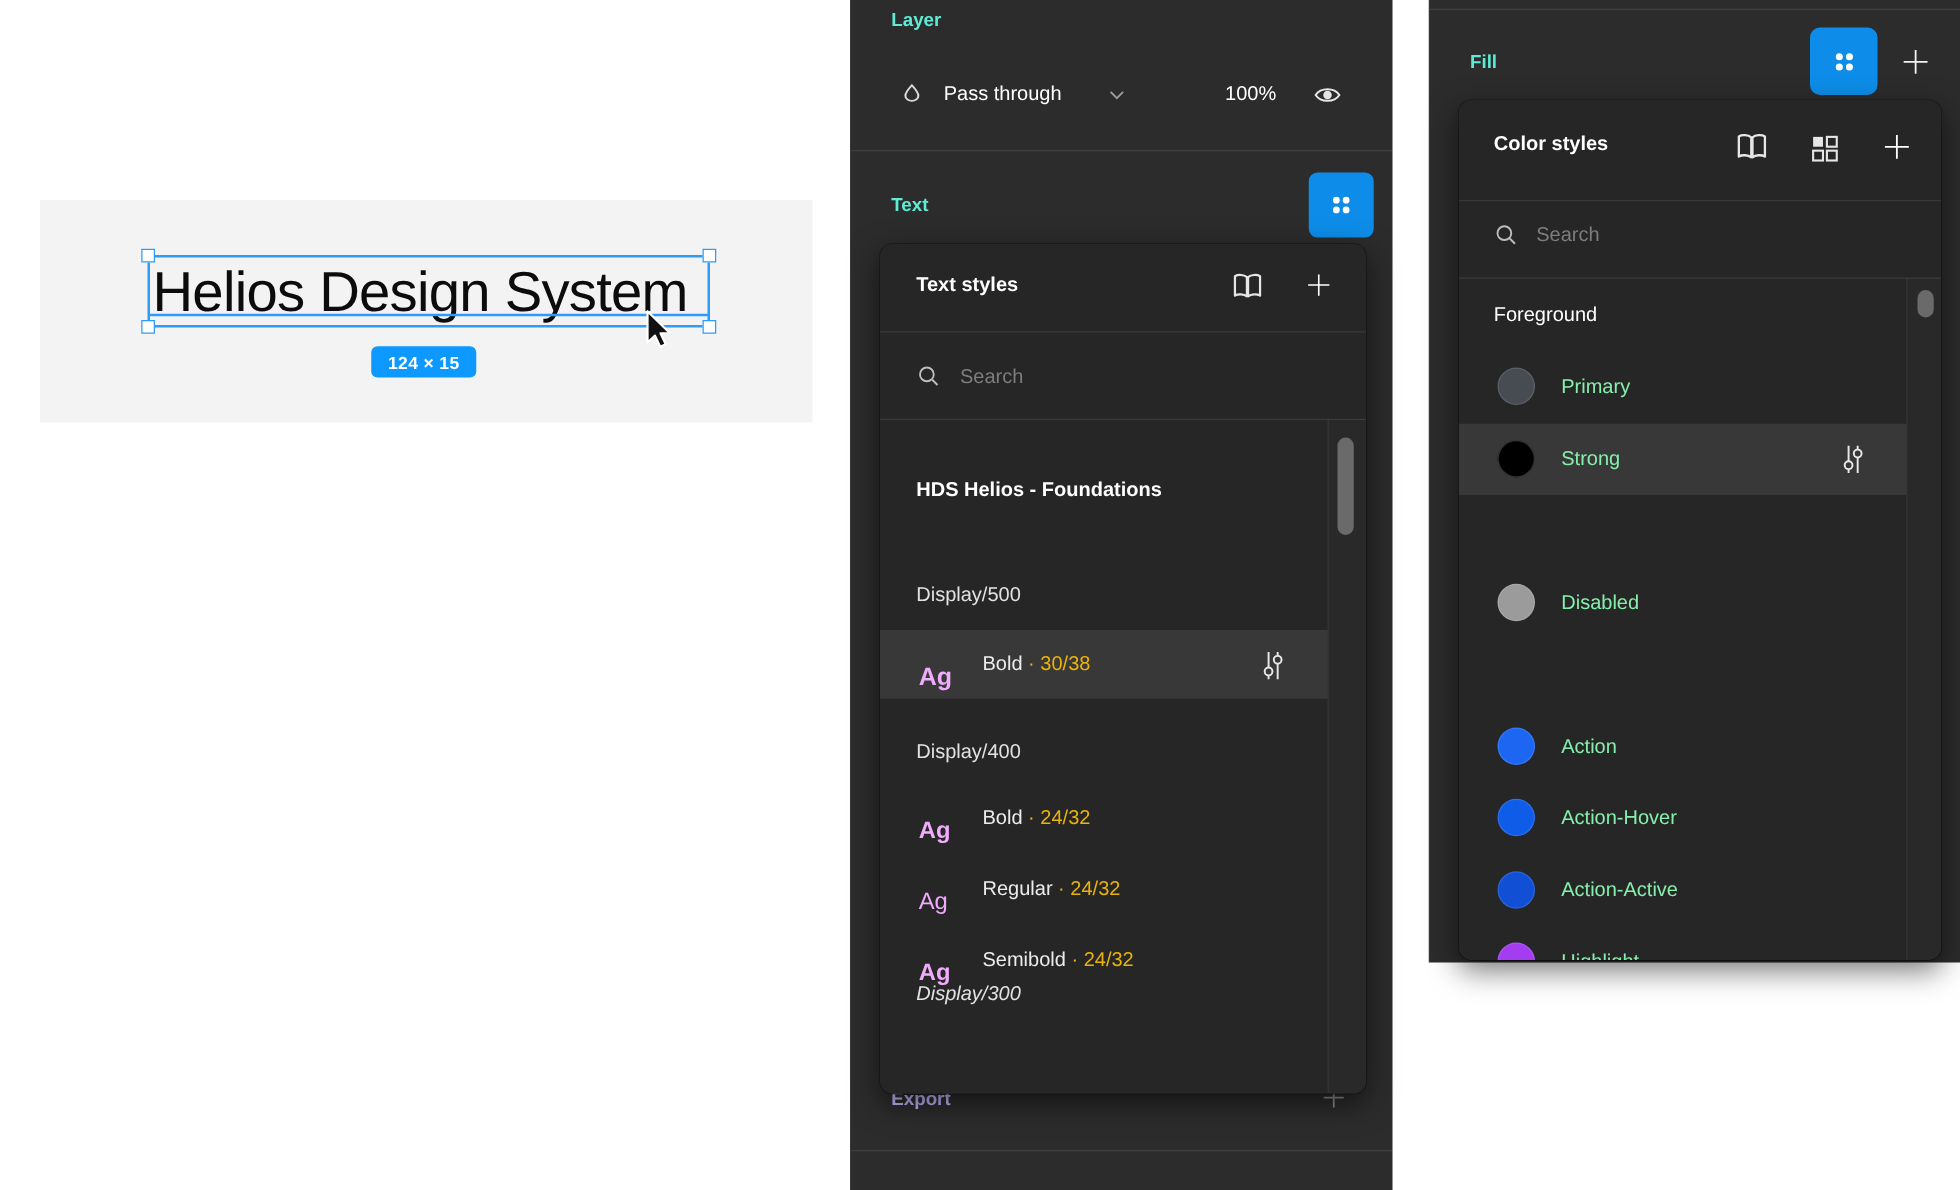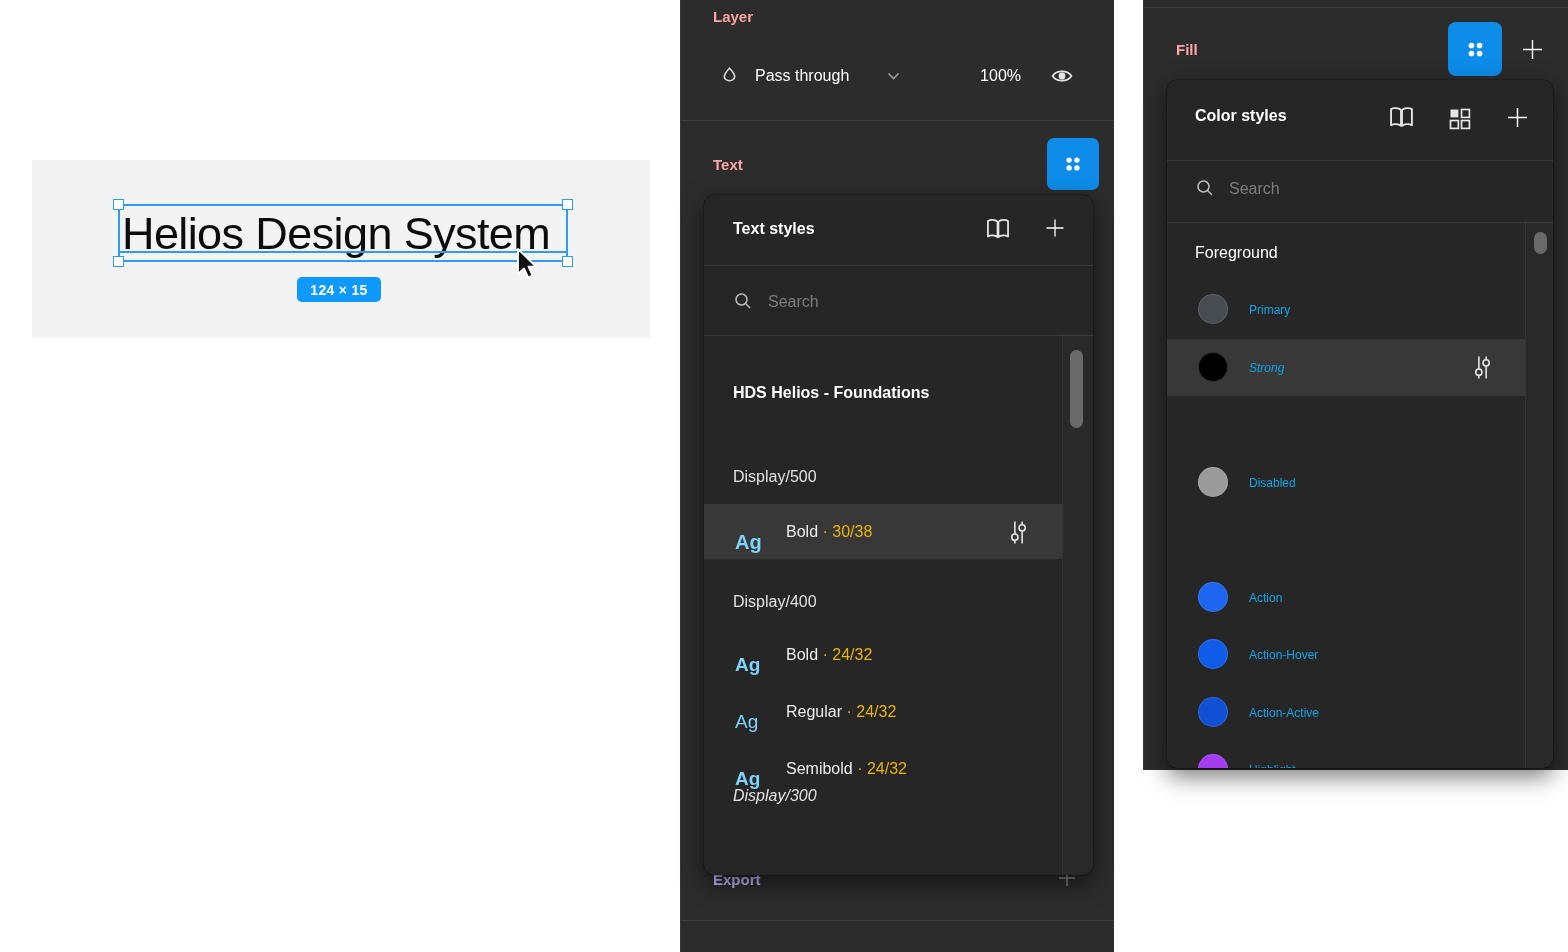--- a/index.html
+++ b/index.html
@@ -23,49 +23,49 @@
   .dim-badge{position:absolute;left:265px;top:117px;min-width:84px;height:25px;padding:0 6px;
     background:#0d99ff;border-radius:5px;color:#fff;font-size:14px;font-weight:700;
     display:flex;align-items:center;justify-content:center;letter-spacing:.3px;box-sizing:border-box;}
   .cursor{position:absolute;left:478px;top:86px;}
 
   
   .panel{position:absolute;background:#2c2c2c;color:#fff;z-index:1;}
   .middle-panel{left:680px;top:0;width:433px;height:952px;border-left:1px solid rgba(255,255,255,.06);}
   .right-panel{left:1143px;top:0;width:425px;height:770px;border-left:1px solid rgba(255,255,255,.06);}
   .divider{position:absolute;left:0;right:0;height:1px;background:rgba(255,255,255,.09);}
-  .panel-title{position:absolute;font-size:15px;font-weight:700;color:#fca5a5;line-height:20px;}
+  .panel-title{position:absolute;font-size:15px;font-weight:700;color:#5eead4;line-height:20px;}
   .row-text{font-size:16px;color:#ffffff;line-height:20px;}
   .muted{color:#8a8a8a;}
   .blue-btn{position:absolute;background:#0d8de9;border-radius:7px;display:flex;align-items:center;justify-content:center;}
   .icon{display:inline-flex;align-items:center;justify-content:center;}
 
   
   .popover{position:absolute;background:#262626;border-radius:10px;z-index:10;
     box-shadow:0 8px 24px rgba(0,0,0,.55),0 0 0 0.5px rgba(0,0,0,.45);color:#fff;overflow:hidden;}
   .ts-popover{left:704px;top:195px;width:389px;height:680px;}
   .cs-popover{left:1167px;top:80px;width:386px;height:688px;}
   .pop-title{position:absolute;font-size:16px;font-weight:700;color:#fff;line-height:20px;}
   .search-input{position:absolute;background:transparent;border:none;outline:none;
     font-family:inherit;font-size:16px;color:#e8e8e8;width:240px;}
   .search-input::placeholder{color:#7d7d7d;}
   .group-title{position:absolute;font-size:16px;color:#fff;line-height:20px;}
   .section-label{position:absolute;left:29px;font-size:16px;color:#e2e2e2;line-height:20px;}
   .style-row{position:absolute;left:0;display:flex;align-items:center;}
-  .style-row .preview{position:absolute;left:31px;font-size:20px;color:#7dd3fc;line-height:24px;margin-top:20px;}
+  .style-row .preview{position:absolute;left:31px;font-size:20px;color:#f0abfc;line-height:24px;margin-top:20px;}
   .style-row .name{position:absolute;left:82px;font-size:16px;color:#ececec;white-space:nowrap;}
   .style-row .meta{color:#eab308;}
   .row-selected{background:#383838;}
   .sliders{position:absolute;}
   .gutter{position:absolute;border-left:1px solid rgba(255,255,255,.06);background:rgba(255,255,255,.015);}
   .thumb{position:absolute;width:13px;border-radius:7px;background:#6a6a6a;}
 
   .swatch{position:absolute;left:31px;width:30px;height:30px;border-radius:50%;
     box-shadow:inset 0 0 0 1px rgba(255,255,255,.12);}
-  .cs-name{position:absolute;left:82px;font-size:12px;color:#0ea5e9;line-height:20px;white-space:nowrap;}
+  .cs-name{position:absolute;left:82px;font-size:16px;color:#86efac;line-height:20px;white-space:nowrap;}
 
   svg{display:block;}
 </style>
 </head>
 <body>
 
 <div class="canvas-area">
   <div class="selection">
     <span class="canvas-text">Helios Design System</span>
     <div class="baseline-line"></div>
@@ -239,21 +239,21 @@
   </span>
   <input class="search-input" style="left: 60px; top: 94px; height: 28px;" placeholder="Search">
   <div class="divider" style="top:142px;"></div>
 
   <span class="group-title" style="left:28px;top:163px;">Foreground</span>
 
   <div class="style-row" style="top:201px;height:57px;width:358px;">
     <span class="swatch" style="top: 13px; background: rgb(71, 76, 82);"></span>
     <span class="cs-name">Primary</span>
   </div>
-  <div class="style-row row-selected" style="top:259px;height:57px;width:358px;font-style:italic;">
+  <div class="style-row row-selected" style="top:259px;height:57px;width:358px;">
     <span class="swatch" style="top: 13px; box-shadow: rgba(255, 255, 255, 0.2) 0px 0px 0px 1px inset; background: rgb(0, 0, 0);"></span>
     <span class="cs-name">Strong</span>
     <span class="sliders icon" style="left:303px;top:15px;">
       <svg width="25" height="27" viewBox="0 0 24 26">
         <path d="M8.5 2.5v21M15.5 2.5v21" stroke="#e8e8e8" stroke-width="1.5"></path>
         <circle cx="8.5" cy="17.5" r="3" fill="#383838" stroke="#e8e8e8" stroke-width="1.5"></circle>
         <circle cx="15.5" cy="8.5" r="3" fill="#383838" stroke="#e8e8e8" stroke-width="1.5"></circle>
       </svg>
     </span>
   </div>

